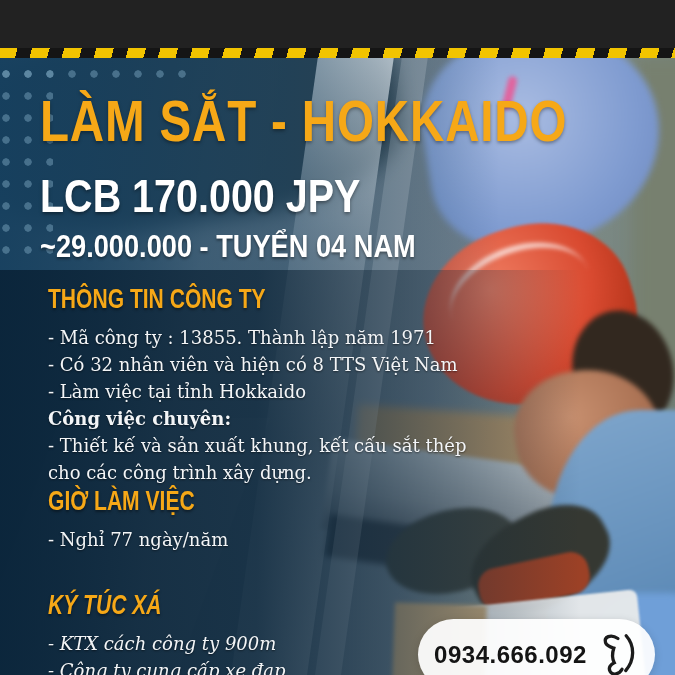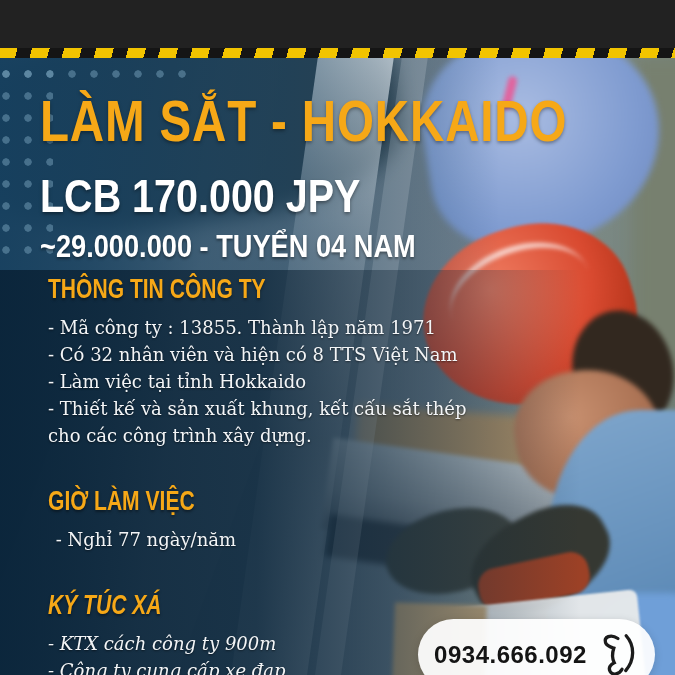--- a/index.html
+++ b/index.html
@@ -57,21 +57,21 @@
   .hazard-bottom{bottom:0;height:13px;}
   
   .disp{font-weight:900;line-height:1;white-space:nowrap;transform-origin:left center;display:inline-block;}
   .title{position:absolute;left:40px;top:44px;color:#f6a817;font-size:58px;letter-spacing:1px;transform:scaleX(.82);
     text-shadow:0 2px 4px rgba(0,0,0,.35);}
   .salary{position:absolute;left:40px;top:124px;color:#fff;font-size:47px;transform:scaleX(.84);
     text-shadow:0 2px 4px rgba(0,0,0,.4);}
   .recruit{position:absolute;left:40px;top:182px;color:#fff;font-size:32px;transform:scaleX(.85);
     text-shadow:0 2px 3px rgba(0,0,0,.4);}
   .section{position:absolute;left:48px;}
-  .sec1{top:226px;} .sec2{top:438px;text-align:right;} .sec3{top:542px;font-style:italic;}
+  .sec1{top:236px;} .sec2{top:438px;} .sec3{top:542px;font-style:italic;}
   .section h2{margin:0 0 9px 0;color:#f6a817;font-size:27px;font-weight:900;white-space:nowrap;
     transform:scaleX(.78);transform-origin:left center;text-shadow:0 2px 3px rgba(0,0,0,.4);}
   .section p{margin:0;color:#f3f5f7;font-family:"DejaVu Serif","Liberation Serif",serif;
     font-size:18px;line-height:27px;white-space:nowrap;text-shadow:0 1px 2px rgba(0,0,0,.5);}
   .section p.bold{font-weight:bold;}
   
   .contact{position:absolute;left:418px;top:571px;width:237px;height:71px;border-radius:36px;
     background:rgba(255,255,255,.93);display:flex;align-items:center;justify-content:center;gap:8px;
     box-shadow:0 2px 8px rgba(0,0,0,.15);}
   .contact .txt{text-align:center;}
@@ -116,20 +116,21 @@
 
   <div class="disp title">LÀM SẮT - HOKKAIDO</div>
   <div class="disp salary">LCB 170.000 JPY</div>
   <div class="disp recruit">~29.000.000 - TUYỂN 04 NAM</div>
 
   <div class="section sec1">
     <h2>THÔNG TIN CÔNG TY</h2>
     <p>- Mã công ty : 13855. Thành lập năm 1971</p>
     <p>- Có 32 nhân viên và hiện có 8 TTS Việt Nam</p>
     <p>- Làm việc tại tỉnh Hokkaido</p>
+    <p class="bold">Công việc chuyên:</p>
     <p>- Thiết kế và sản xuất khung, kết cấu sắt thép</p>
     <p>cho các công trình xây dựng.</p>
   </div>
 
   <div class="section sec2">
     <h2>GIỜ LÀM VIỆC</h2>
     <p>- Nghỉ 77 ngày/năm</p>
   </div>
 
   <div class="section sec3">

